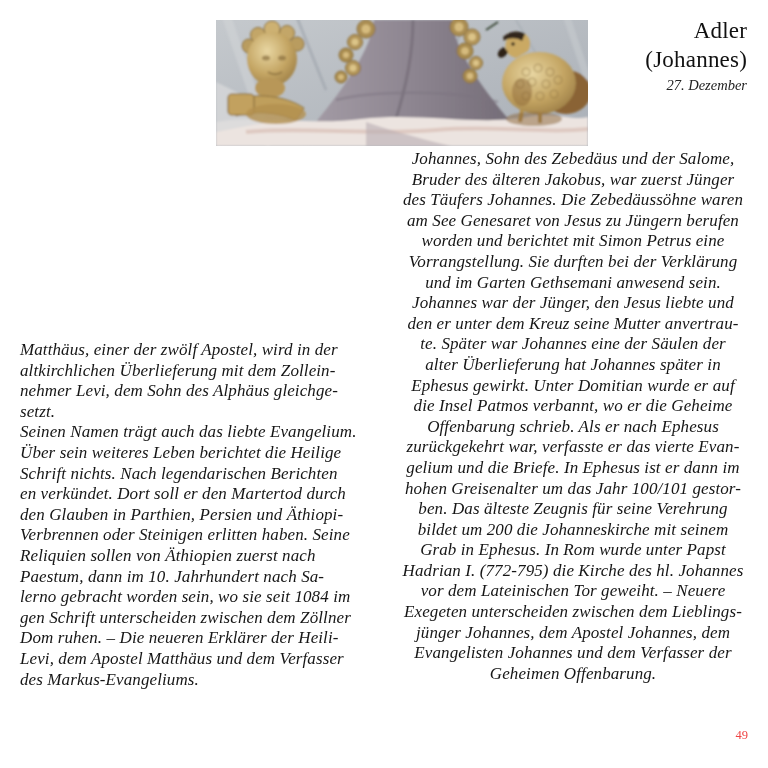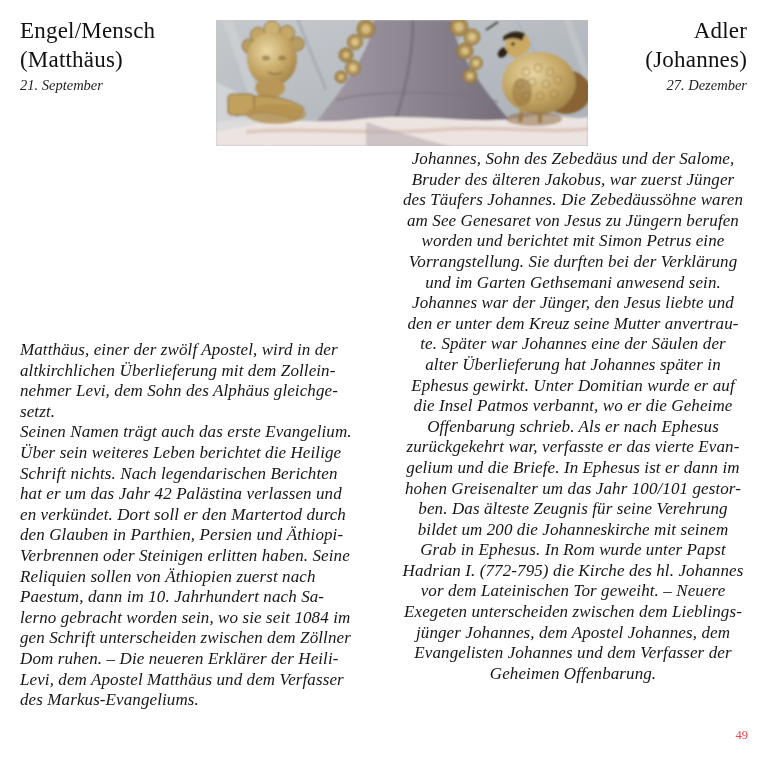--- a/index.html
+++ b/index.html
@@ -55,25 +55,20 @@
     right: 20px; top: 728px;
     font-size: 12.5px;
     color: #ef4444;
   }
 </style>
 </head>
 <body>
 
 <div class="page">
 
-  <div class="heading heading-left">
-    <div class="title-line">Engel/Mensch</div>
-    <div class="title-line">(Matthäus)</div>
-    <div class="date-line">21. September</div>
-  </div>
 
   <div class="heading heading-right">
     <div class="title-line">Adler</div>
     <div class="title-line">(Johannes)</div>
     <div class="date-line">27. Dezember</div>
   </div>
 
   <div class="photo-frame">
     <svg width="372" height="126" viewBox="0 0 372 126" xmlns="http://www.w3.org/2000/svg">
       <defs>
@@ -190,24 +185,23 @@
         </g>
       </g>
     </svg>
   </div>
 
   <div class="column column-left">
       <div class="body-line">Matthäus, einer der zwölf Apostel, wird in der</div>
       <div class="body-line">altkirchlichen Überlieferung mit dem Zollein-</div>
       <div class="body-line">nehmer Levi, dem Sohn des Alphäus gleichge-</div>
       <div class="body-line">setzt.</div>
-      <div class="body-line">Seinen Namen trägt auch das erste Evangelium.</div>
+      <div class="body-line">Seinen Namen trägt auch das liebte Evangelium.</div>
       <div class="body-line">Über sein weiteres Leben berichtet die Heilige</div>
       <div class="body-line">Schrift nichts. Nach legendarischen Berichten</div>
-      <div class="body-line">hat er um das Jahr 42 Palästina verlassen und</div>
       <div class="body-line">en verkündet. Dort soll er den Martertod durch</div>
       <div class="body-line">den Glauben in Parthien, Persien und Äthiopi-</div>
       <div class="body-line">Verbrennen oder Steinigen erlitten haben. Seine</div>
       <div class="body-line">Reliquien sollen von Äthiopien zuerst nach</div>
       <div class="body-line">Paestum, dann im 10. Jahrhundert nach Sa-</div>
       <div class="body-line">lerno gebracht worden sein, wo sie seit 1084 im</div>
       <div class="body-line">gen Schrift unterscheiden zwischen dem Zöllner</div>
       <div class="body-line">Dom ruhen. – Die neueren Erklärer der Heili-</div>
       <div class="body-line">Levi, dem Apostel Matthäus und dem Verfasser</div>
       <div class="body-line">des Markus-Evangeliums.</div>

